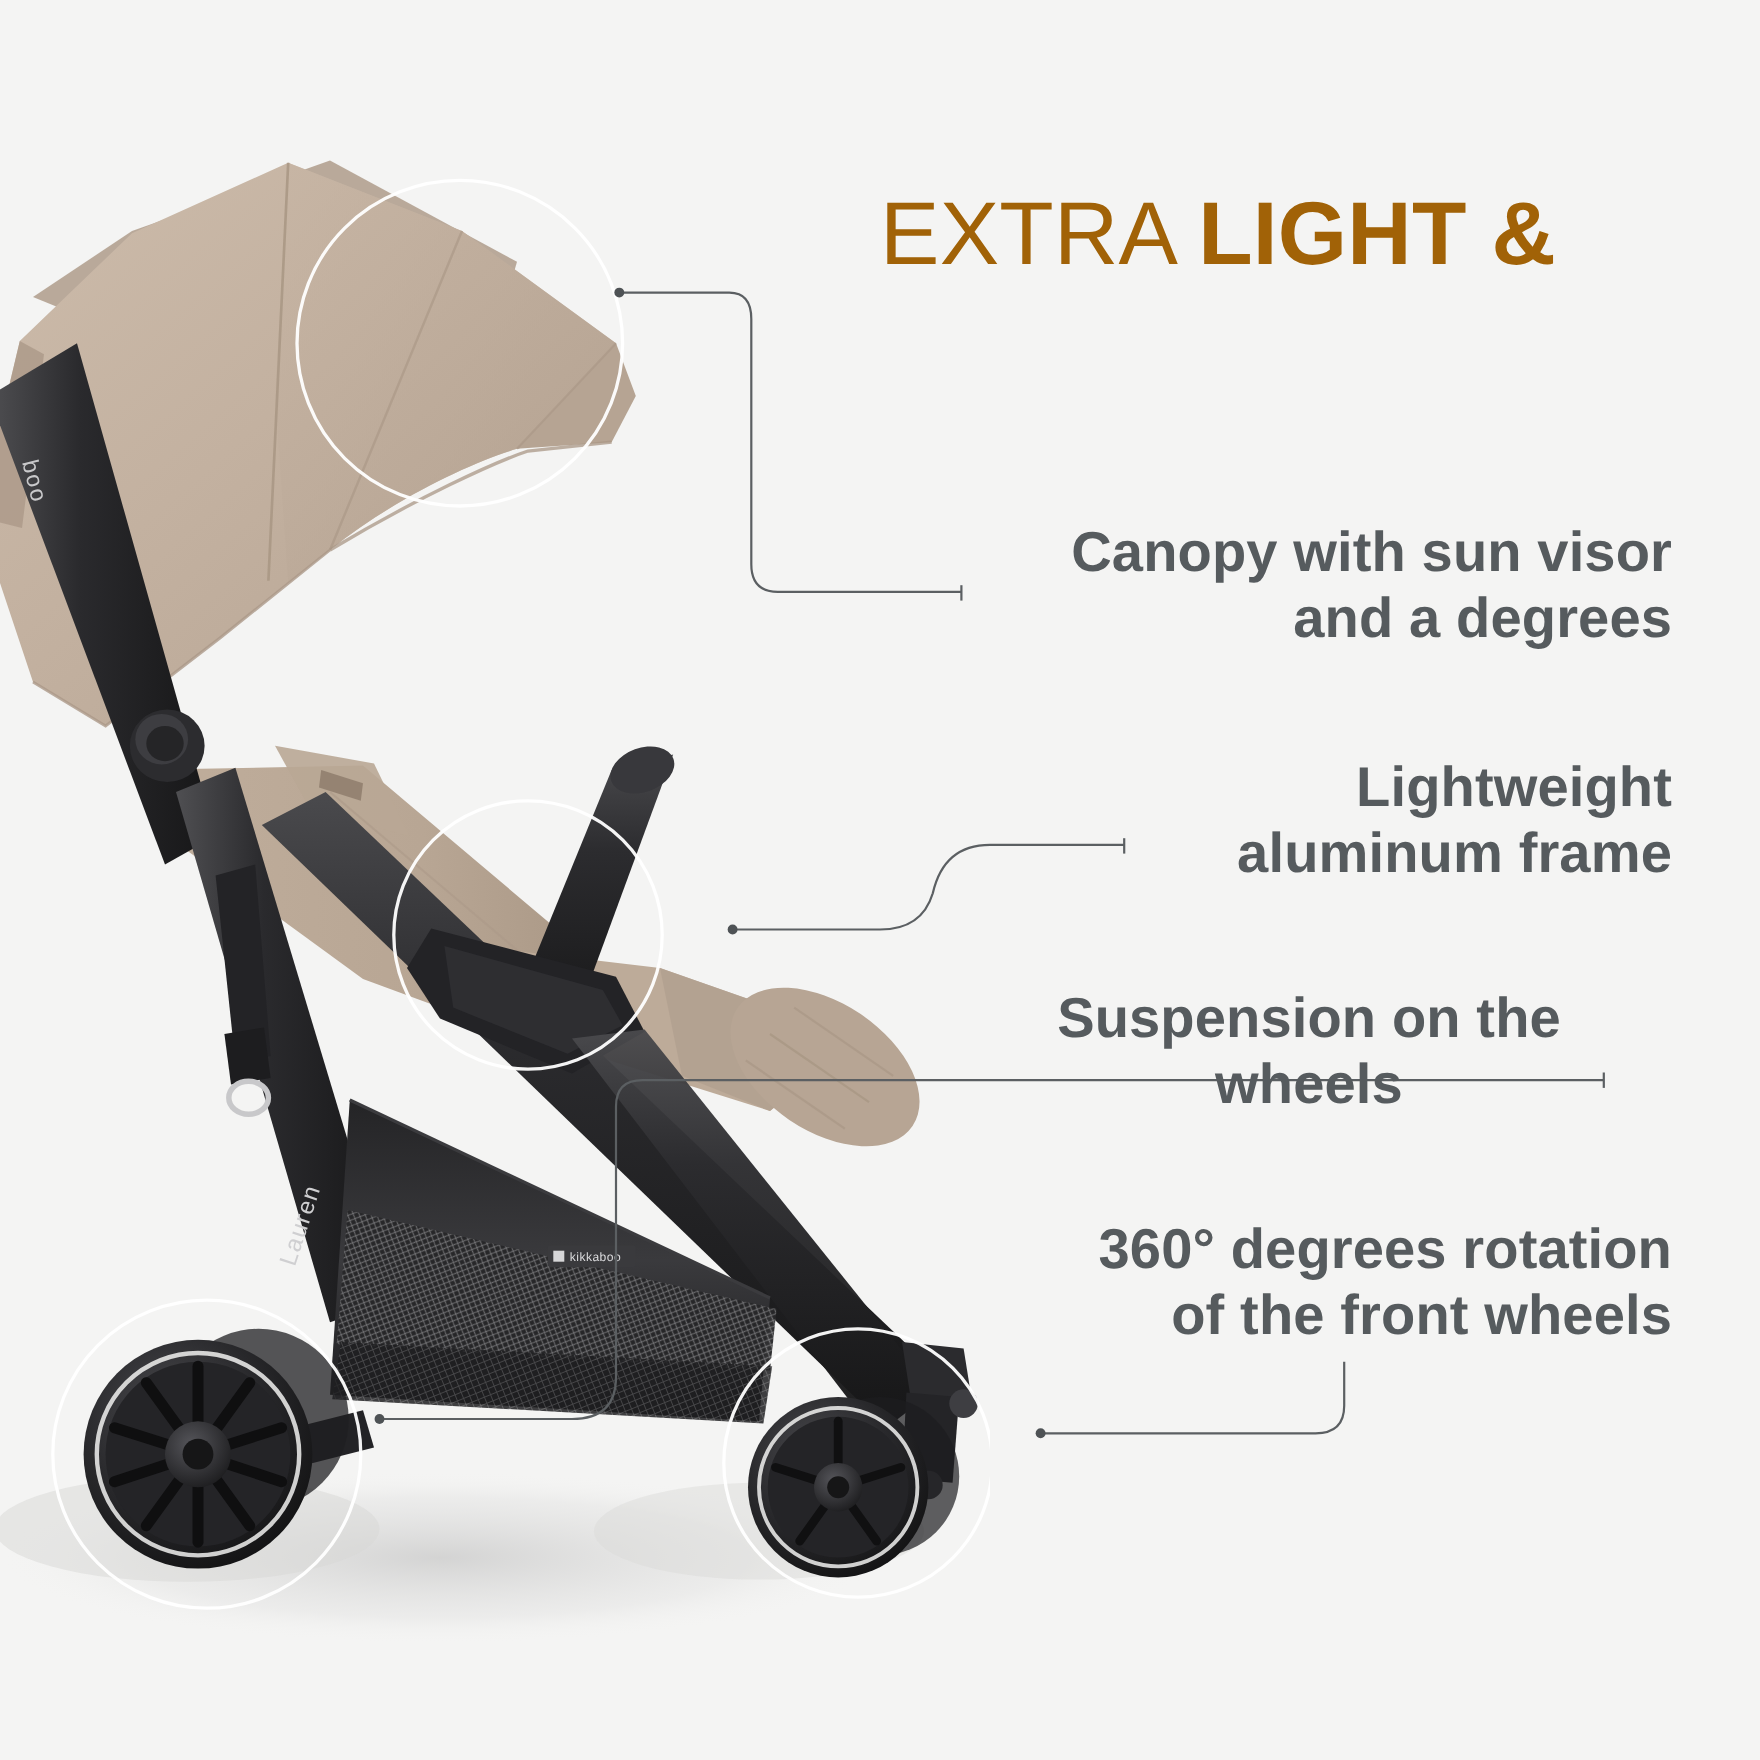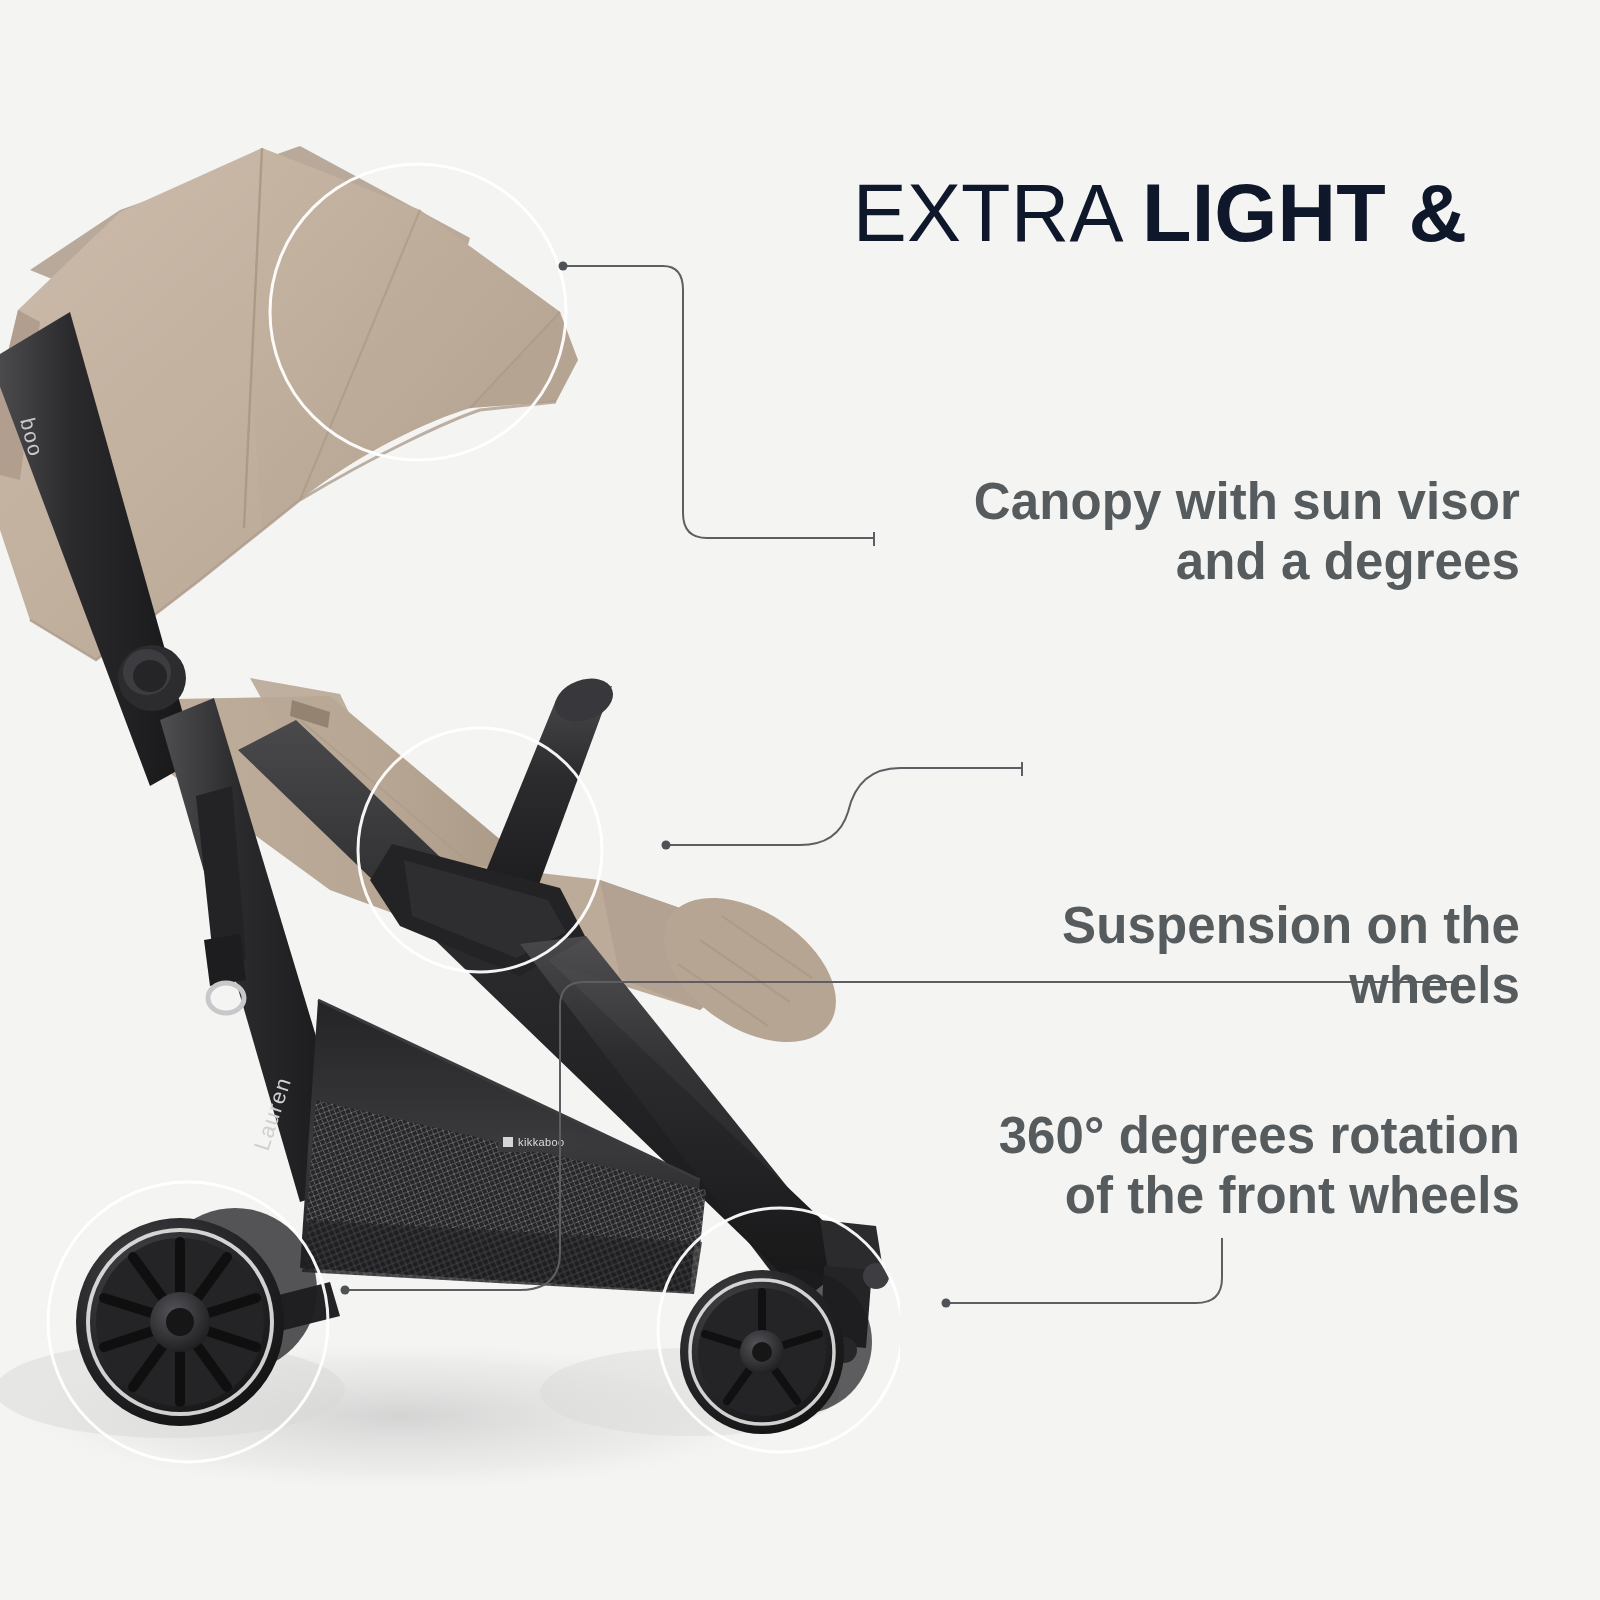--- a/index.html
+++ b/index.html
@@ -9,22 +9,22 @@
     font-family:"Liberation Sans", sans-serif;
     overflow:hidden;
     position:relative;
   }
   #stage { position:absolute; inset:0; width:1600px; height:1600px; }
 
   
   .headline {
     position:absolute;
     left:800px; top:168px; width:720px;
-    text-align:center;
-    color:#0f172a;
+    text-align:left;
+    color:#a16207;
     font-size:81px;
     line-height:1.13;
     letter-spacing:0.2px;
     white-space:nowrap;
   }
   .hl-line { display:block; }
   .w-light { font-weight:300; }
   .w-bold  { font-weight:700; }
 
   
@@ -32,21 +32,21 @@
     position:absolute;
     text-align:right;
     color:#565b5e;
     font-weight:700;
     font-size:51px;
     line-height:1.18;
     letter-spacing:0.1px;
   }
   .f1 { left:760px; top:472px; width:760px; }
   .f2 { left:860px; top:686px; width:660px; }
-  .f3 { left:860px; top:896px; width:660px; }
+  .f3 { left:860px; top:896px; width:660px;text-align:center; }
   .f4 { left:760px; top:1106px; width:760px; }
 
   
   #connectors { position:absolute; inset:0; width:1600px; height:1600px; }
   .conn { fill:none; stroke:#5b5f62; stroke-width:2; }
   .conn-dot { fill:#4e5255; }
 
   
   #product { position:absolute; left:0; top:60px; width:900px; height:1480px; }
 </style>
@@ -278,20 +278,24 @@
     <span class="hl-line">
       <span class="w-light">EXTRA </span><span class="w-bold">LIGHT &amp;</span>
     </span>
   </div>
 
   <div class="feature f1">
     <div>Canopy with sun visor</div>
     <div>and a degrees</div>
   </div>
 
+  <div class="feature f2">
+    <div>Lightweight</div>
+    <div>aluminum frame</div>
+  </div>
 
   <div class="feature f3">
     <div>Suspension on the</div>
     <div>wheels</div>
   </div>
 
   <div class="feature f4">
     <div>360° degrees rotation</div>
     <div>of the front wheels</div>
   </div>

